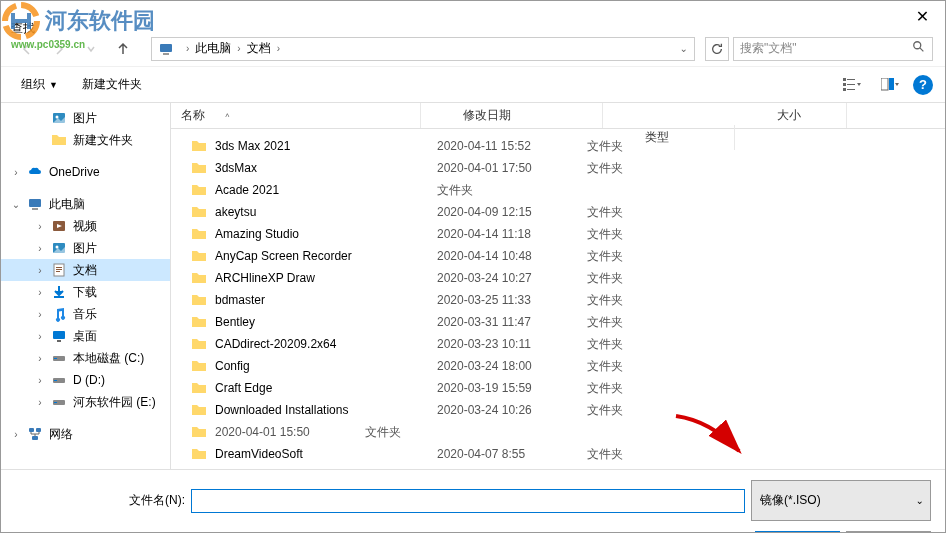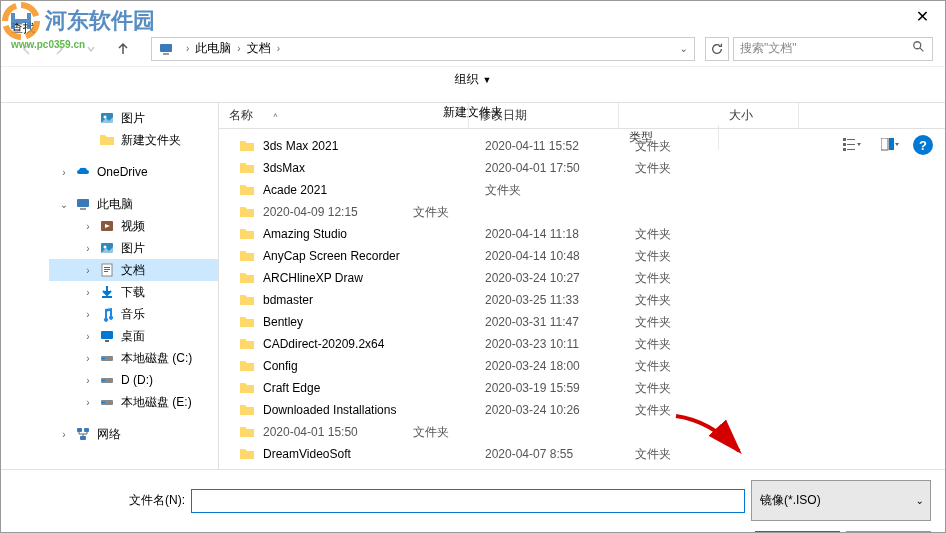--- a/index.html
+++ b/index.html
@@ -19,46 +19,46 @@
     .nav-btn.disabled { color: #ccc; }
     .breadcrumb { flex: 1; height: 24px; border: 1px solid #ccc; display: flex; align-items: center; padding: 0 6px; margin: 0 6px 0 10px; background: #fff; }
     .breadcrumb-icon { width: 16px; height: 16px; margin-right: 6px; }
     .breadcrumb-sep { margin: 0 6px; color: #666; font-size: 10px; }
     .breadcrumb-dd { margin-left: auto; display: flex; gap: 2px; }
     .refresh-btn { width: 24px; height: 24px; border: 1px solid #ccc; display: flex; align-items: center; justify-content: center; cursor: pointer; }
     .search-box { width: 200px; height: 24px; border: 1px solid #ccc; display: flex; align-items: center; padding: 0 6px; color: #888; }
     .search-box .txt { flex: 1; }
     .search-icn { color: #666; }
     
-    .toolbar { height: 36px; display: flex; align-items: center; padding: 0 12px; gap: 8px; border-bottom: 1px solid #e0e0e0; background: #fff; flex-direction: column; }
+    .toolbar { height: 36px; display: flex; align-items: center; padding: 0 12px; gap: 8px; border-bottom: 1px solid #e0e0e0; background: #fff; }
     .tb-btn { padding: 4px 8px; display: flex; align-items: center; gap: 4px; cursor: pointer; }
     .tb-right { margin-left: auto; display: flex; align-items: center; gap: 8px; }
     .tb-icon-btn { width: 30px; height: 24px; display: flex; align-items: center; justify-content: center; cursor: pointer; }
     .help-btn { width: 20px; height: 20px; border-radius: 50%; background: #0078d4; color: #fff; display: flex; align-items: center; justify-content: center; font-size: 13px; font-weight: bold; cursor: pointer; }
     
-    .main { display: flex; height: 366px; padding-left: 48px; }
+    .main { display: flex; height: 366px; }
     .sidebar { width: 170px; border-right: 1px solid #e0e0e0; overflow-y: auto; padding-top: 4px; }
     .tree-item { display: flex; align-items: center; height: 22px; padding-left: 20px; cursor: pointer; gap: 6px; }
     .tree-item.selected { background: #cce8ff; }
     .tree-item.l1 { padding-left: 10px; }
     .tree-item.l2 { padding-left: 34px; }
     .tree-exp { width: 10px; color: #666; font-size: 10px; display: inline-block; text-align: center; }
     .tree-icon { width: 16px; height: 16px; display: inline-flex; align-items: center; justify-content: center; }
     .folder-ic { fill: #ffd86b; }
     .onedrive-ic { fill: #0078d4; }
     .pc-ic { fill: #3a7ab8; }
     .video-ic { fill: #8b5a3c; }
     .img-ic { fill: #2e8bc0; }
     .down-ic { fill: #0078d4; }
     .desk-ic { fill: #0078d4; }
     .drive-ic { fill: #888; }
     .net-ic { fill: #3a7ab8; }
     
     .content { flex: 1; display: flex; flex-direction: column; }
-    .col-headers { display: flex; height: 26px; border-bottom: 1px solid #e0e0e0; align-items: center; }
+    .col-headers { display: flex; height: 26px; border-bottom: 1px solid #e0e0e0; align-items: center; gap: 32px; }
     .col-h { padding: 0 10px; border-right: 1px solid #e8e8e8; height: 100%; display: flex; align-items: center; color: #333; }
     .col-name { width: 250px; }
     .col-date { width: 150px; }
     .col-type { width: 100px; margin-top: 44px; }
     .col-size { width: 80px; }
     .sort-ind { font-size: 8px; margin-left: 20px; color: #666; }
     
     .file-list { flex: 1; overflow-y: auto; padding: 6px 0; }
     .file-row { display: flex; align-items: center; height: 22px; padding-left: 20px; cursor: pointer; }
     .file-icon { width: 16px; height: 16px; margin-right: 8px; }
@@ -307,21 +307,21 @@
         <span>D (D:)</span>
       </div>
       <div class="tree-item l2">
         <span class="tree-exp">›</span>
         <span class="tree-icon">
           <svg width="16" height="16" viewBox="0 0 16 16">
             <rect class="drive-ic" x="2" y="6" width="12" height="5" rx="1"></rect>
             <rect x="3" y="8" width="3" height="1" fill="#0078d4"></rect>
           </svg>
         </span>
-        <span>本地磁盘 (E:)</span>
+        <span>河东软件园 (E:)</span>
       </div>
       <div style="height: 10px;"></div>
       <div class="tree-item l1">
         <span class="tree-exp">›</span>
         <span class="tree-icon">
           <svg width="16" height="16" viewBox="0 0 16 16">
             <rect class="net-ic" x="2" y="2" width="5" height="4" rx="1"></rect>
             <rect class="net-ic" x="9" y="2" width="5" height="4" rx="1"></rect>
             <rect class="net-ic" x="5" y="10" width="6" height="4" rx="1"></rect>
             <path d="M4 6 L4 8 L12 8 L12 6 M8 8 L8 10" stroke="#666" fill="none"></path>
@@ -361,20 +361,21 @@
           <span class="file-icon"><svg width="16" height="16" viewBox="0 0 16 16">
               <path class="folder-ic" d="M1 3 L6 3 L8 5 L15 5 L15 13 L1 13 Z"></path>
             </svg></span>
           <span class="file-name">Acade 2021</span>
           <span class="file-type">文件夹</span>
         </div>
         <div class="file-row">
           <span class="file-icon"><svg width="16" height="16" viewBox="0 0 16 16">
               <path class="folder-ic" d="M1 3 L6 3 L8 5 L15 5 L15 13 L1 13 Z"></path>
             </svg></span>
+          <span class="file-name">akeytsu</span>
           <span class="file-date">2020-04-09 12:15</span>
           <span class="file-type">文件夹</span>
         </div>
         <div class="file-row">
           <span class="file-icon"><svg width="16" height="16" viewBox="0 0 16 16">
               <path class="folder-ic" d="M1 3 L6 3 L8 5 L15 5 L15 13 L1 13 Z"></path>
             </svg></span>
           <span class="file-name">Amazing Studio</span>
           <span class="file-date">2020-04-14 11:18</span>
           <span class="file-type">文件夹</span>

